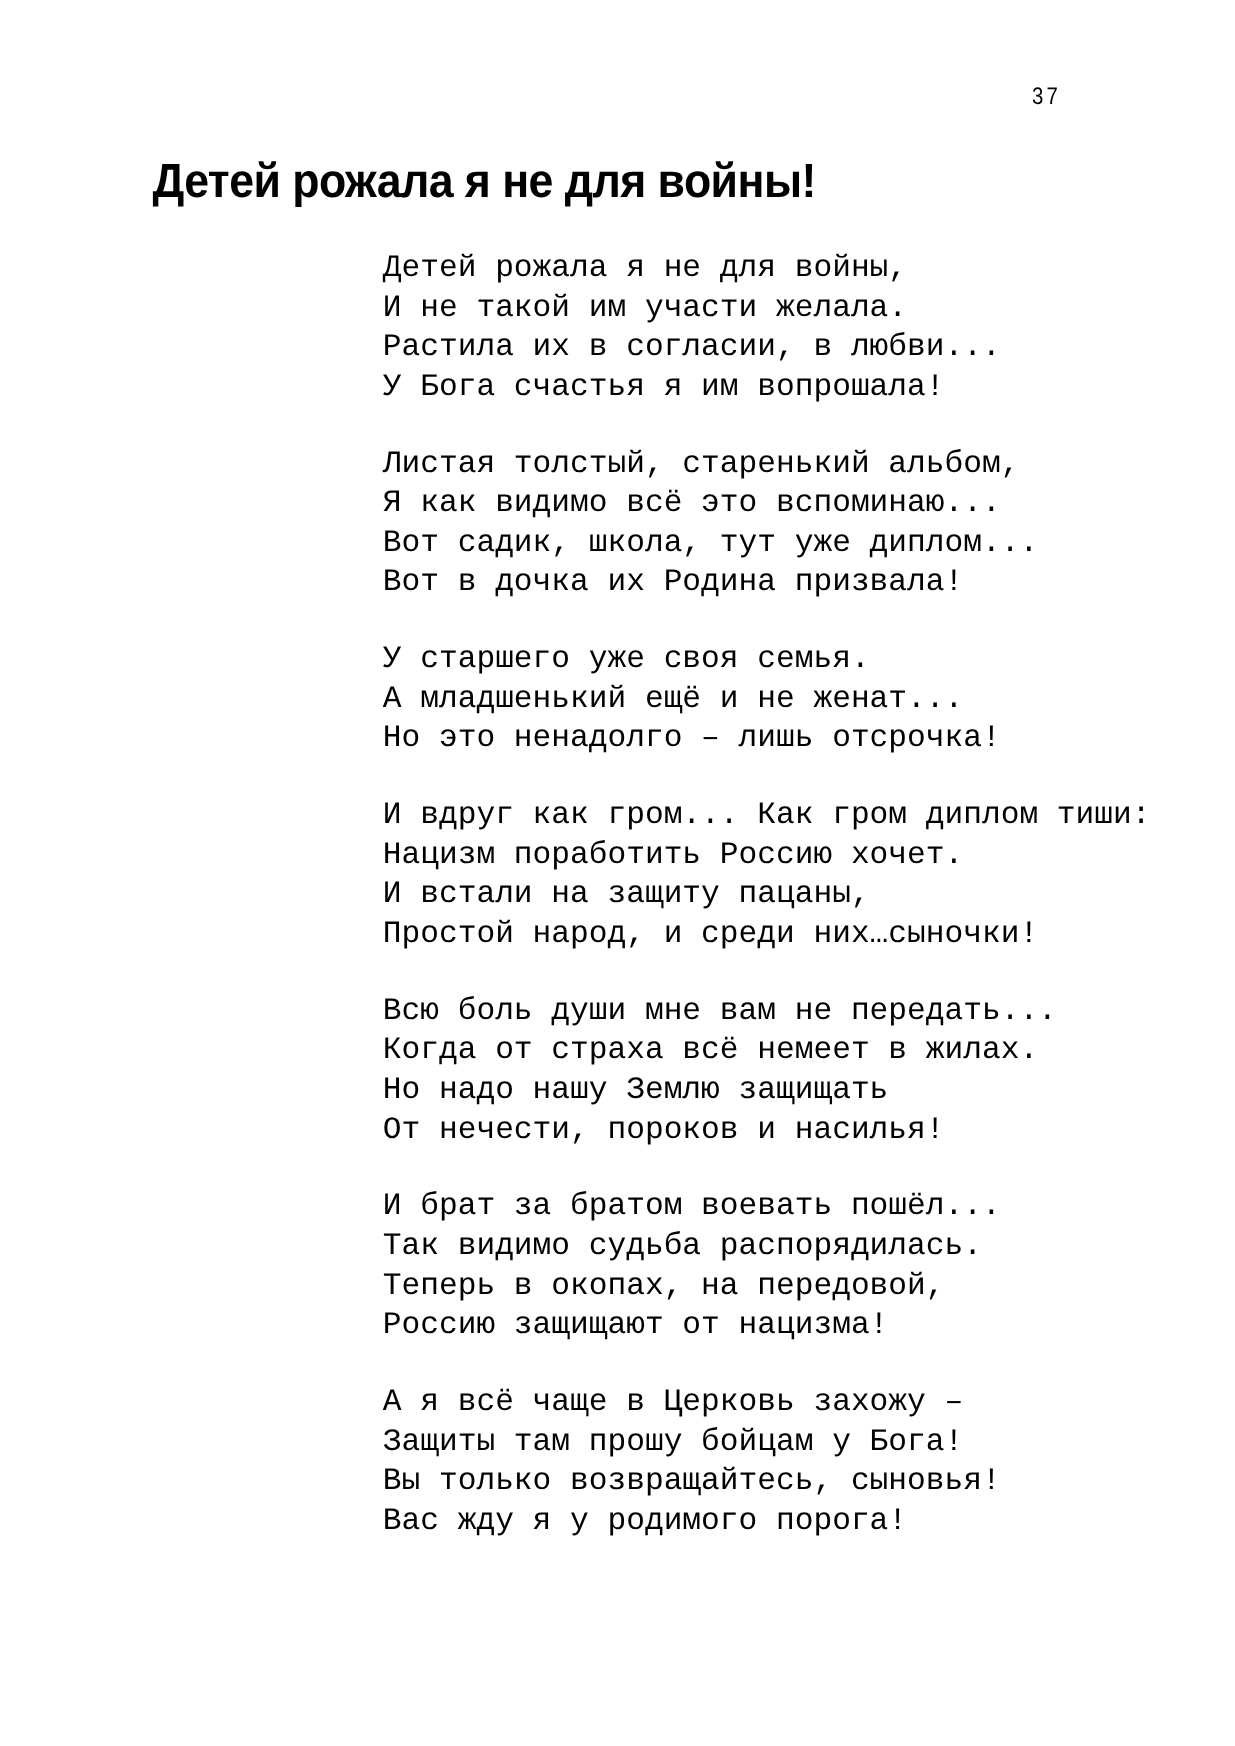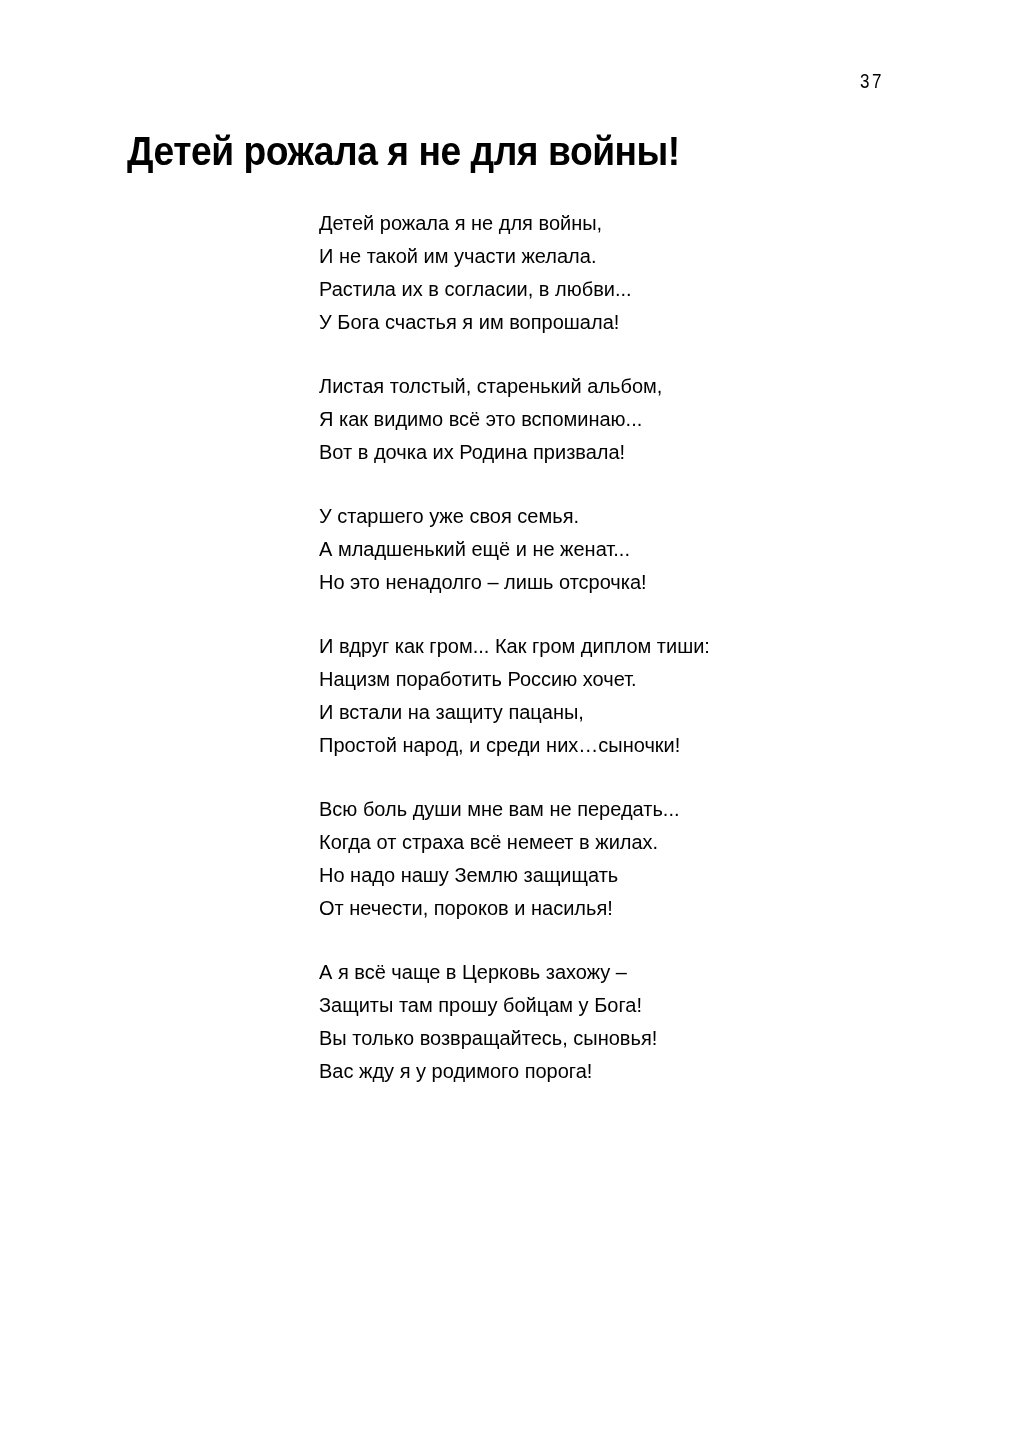--- a/index.html
+++ b/index.html
@@ -35,22 +35,22 @@
     line-height: 48px;
     letter-spacing: -0.5px;
     transform: scaleX(0.93);
     transform-origin: left top;
     white-space: nowrap;
   }
   .poem {
     position: absolute;
     left: 319px;
     top: 207px;
-    font-family: Liberation Sans, sans-serif;
-    font-size: 20px;
+    font-family: Liberation Mono, monospace;
+    font-size: 26px;
   }
   .stanza {
     margin: 0 0 31px 0;
   }
   .line {
     display: block;
     height: 33px;
     line-height: 33px;
     white-space: nowrap;
   }
@@ -65,38 +65,45 @@
 <div class="poem">
   <div class="stanza">
     <span class="line">Детей рожала я не для войны,</span>
     <span class="line">И не такой им участи желала.</span>
     <span class="line">Растила их в согласии, в любви...</span>
     <span class="line">У Бога счастья я им вопрошала!</span>
   </div>
   <div class="stanza">
     <span class="line">Листая толстый, старенький альбом,</span>
     <span class="line">Я как видимо всё это вспоминаю...</span>
+    <span class="line">Вот садик, школа, тут уже диплом...</span>
     <span class="line">Вот в дочка их Родина призвала!</span>
   </div>
   <div class="stanza">
     <span class="line">У старшего уже своя семья.</span>
     <span class="line">А младшенький ещё и не женат...</span>
     <span class="line">Но это ненадолго – лишь отсрочка!</span>
   </div>
   <div class="stanza">
     <span class="line">И вдруг как гром... Как гром диплом тиши:</span>
     <span class="line">Нацизм поработить Россию хочет.</span>
     <span class="line">И встали на защиту пацаны,</span>
     <span class="line">Простой народ, и среди них…сыночки!</span>
   </div>
   <div class="stanza">
     <span class="line">Всю боль души мне вам не передать...</span>
     <span class="line">Когда от страха всё немеет в жилах.</span>
     <span class="line">Но надо нашу Землю защищать</span>
     <span class="line">От нечести, пороков и насилья!</span>
   </div>
   <div class="stanza">
+    <span class="line">И брат за братом воевать пошёл...</span>
+    <span class="line">Так видимо судьба распорядилась.</span>
+    <span class="line">Теперь в окопах, на передовой,</span>
+    <span class="line">Россию защищают от нацизма!</span>
+  </div>
+  <div class="stanza">
     <span class="line">А я всё чаще в Церковь захожу –</span>
     <span class="line">Защиты там прошу бойцам у Бога!</span>
     <span class="line">Вы только возвращайтесь, сыновья!</span>
     <span class="line">Вас жду я у родимого порога!</span>
   </div>
 </div>
 
 </body></html>

